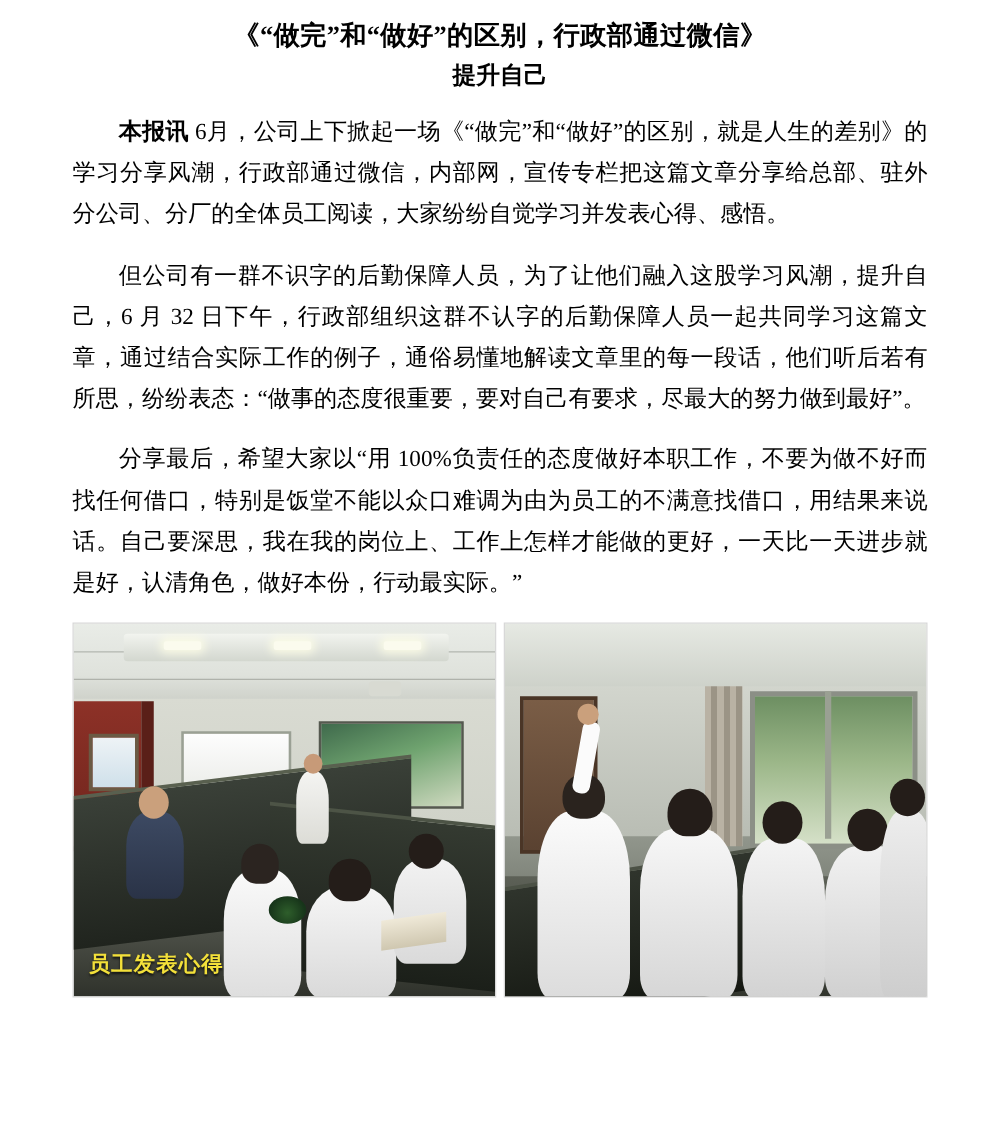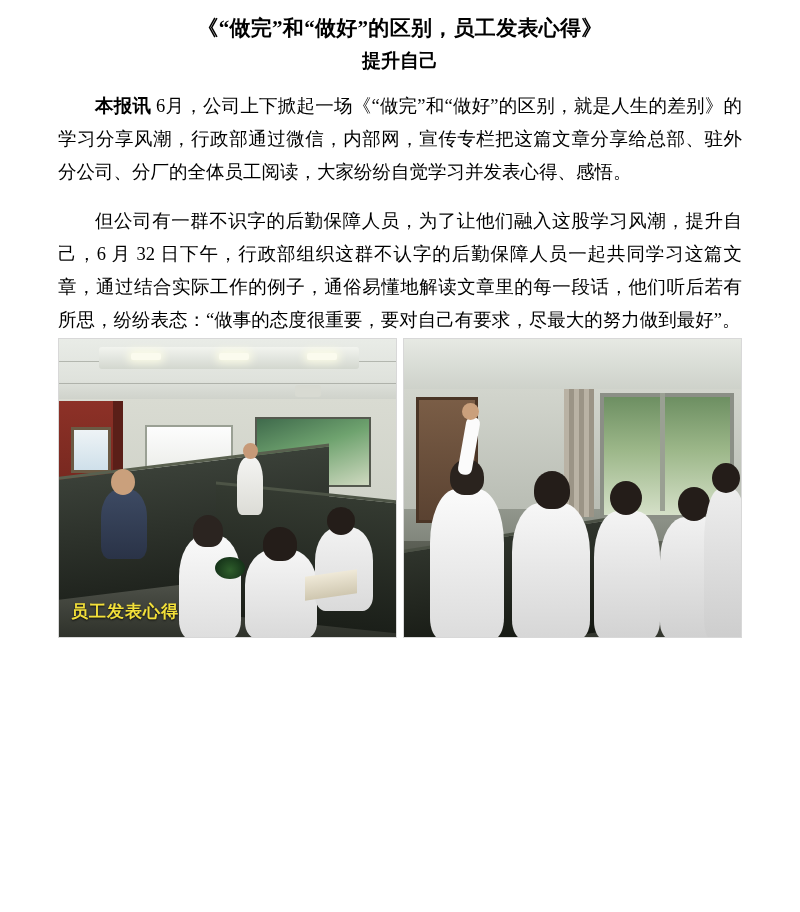--- a/index.html
+++ b/index.html
@@ -42,21 +42,21 @@
     text-align: justify;
     text-justify: inter-ideograph;
     margin: 16px 0 2px 0;
     text-indent: 2em;
   }
   .para .lead {
     font-weight: bold;
   }
   .photos {
     position: relative;
-    margin-top: 2px;
+    margin-top: 14px;
     display: flex;
     gap: 6px;
     width: 692px;
   }
   .photo {
     position: relative;
     height: 300px;
     overflow: hidden;
     border: 1px solid #d8d8d8;
     box-sizing: border-box;
@@ -231,31 +231,34 @@
   .p2 .d { left: 256px; top: 178px; width: 70px; height: 122px; background: linear-gradient(180deg,#f1f1f1,#d0d0d0); }
   .p2 .dh { position: absolute; left: 274px; top: 148px; width: 32px; height: 34px; background:#241d19; border-radius: 50%; }
   .p2 .e { left: 300px; top: 150px; width: 44px; height: 150px; background: linear-gradient(180deg,#ededed,#cdcdcd); }
   .p2 .eh { position: absolute; left: 308px; top: 124px; width: 28px; height: 30px; background:#241d19; border-radius: 50%; }
 </style>
 </head>
 <body>
 
 <div class="page">
 
-  <div class="doc-title">《“做完”和“做好”的区别，员工发表心得》</div>
+  <div class="doc-title">《“做完”和“做好”的区别，行政部通过微信》</div>
   <div class="doc-subtitle">提升自己</div>
 
   <p class="para">
     <span class="lead">本报讯</span><span>  6月，公司上下掀起一场《“做完”和“做好”的区别，就是人生的差别》的学习分享风潮，行政部通过微信，内部网，宣传专栏把这篇文章分享给总部、驻外分公司、分厂的全体员工阅读，大家纷纷自觉学习并发表心得、感悟。</span>
   </p>
 
   <p class="para">
     <span>但公司有一群不识字的后勤保障人员，为了让他们融入这股学习风潮，提升自己，6 月 32 日下午，行政部组织这群不认字的后勤保障人员一起共同学习这篇文章，通过结合实际工作的例子，通俗易懂地解读文章里的每一段话，他们听后若有所思，纷纷表态：“做事的态度很重要，要对自己有要求，尽最大的努力做到最好”。</span>
   </p>
 
+  <p class="para">
+    <span>分享最后，希望大家以“用 100%负责任的态度做好本职工作，不要为做不好而找任何借口，特别是饭堂不能以众口难调为由为员工的不满意找借口，用结果来说话。自己要深思，我在我的岗位上、工作上怎样才能做的更好，一天比一天进步就是好，认清角色，做好本份，行动最实际。”</span>
+  </p>
 
   <div class="photos">
 
     <div class="photo left">
       <div class="p1">
         <div class="ceiling"></div>
         <div class="ceil-line" style="top:22px"></div>
         <div class="ceil-line" style="top:44px"></div>
         <div class="duct"></div>
         <div class="lamp" style="left:72px; top:14px"></div>

